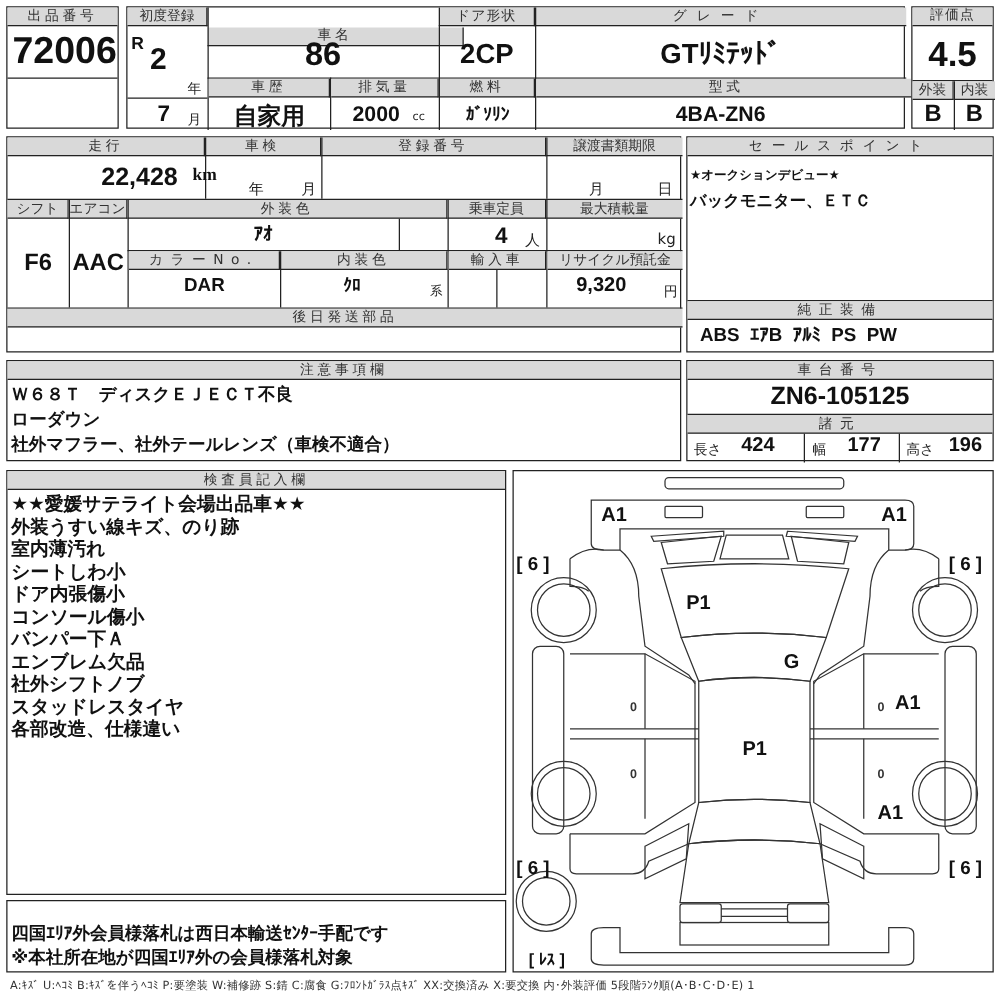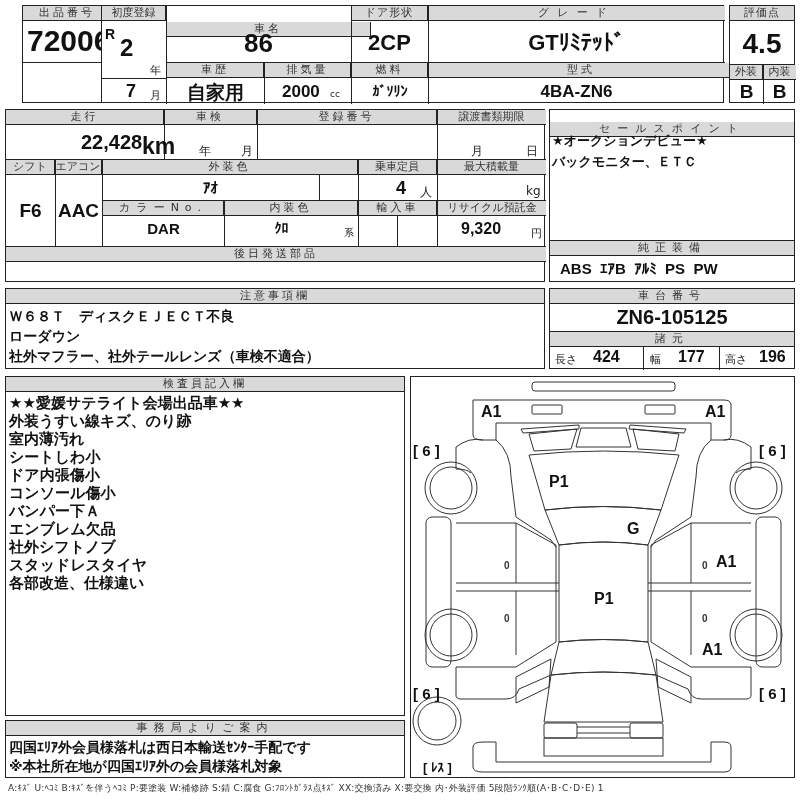--- a/index.html
+++ b/index.html
@@ -12,21 +12,21 @@
   .hline { position: absolute; height: 1px; background: #222; }
   .val { position: absolute; font-family: "Liberation Sans", sans-serif; font-weight: bold; color: #111; white-space: nowrap; }
   .unit { position: absolute; font-size: 12px; color: #222; white-space: nowrap; }
   .txtline { font-size: 15px; font-weight: bold; line-height: 18px; white-space: nowrap; }
   .legend { position: absolute; left: 8px; top: 782px; font-size: 9px; color: #333; white-space: nowrap; letter-spacing: 0.2px; }
   svg text { font-family: "Liberation Sans", sans-serif; font-weight: bold; }
 </style>
 </head>
 <body>
 
-<div class="box" style="left:22px;top:5px;width:90px;height:98px;">
+<div class="box" style="left:5px;top:5px;width:90px;height:98px;">
   <div class="hdr" style="left:0;top:0;width:100%;">出品番号</div>
   <div class="val" style="left:4px;top:18px;font-size:30px;">72006</div>
   <div class="hline" style="left:0;top:56px;width:100%;"></div>
 </div>
 
 <div class="box" style="left:101px;top:5px;width:623px;height:98px;">
 
   <div class="hdr" style="left:0;top:0;width:64px;letter-spacing:0;border-right:1px solid #222;">初度登録</div>
   <div class="hdr" style="left:64px;top:16px;width:205px;border-right:1px solid #222;font-family:Liberation Mono, monospace;">車名</div>
   <div class="hdr" style="left:249px;top:0;width:77px;letter-spacing:1px;border-right:1px solid #222;">ドア形状</div>
@@ -79,21 +79,21 @@
   <div class="hdr" style="left:0;top:0;width:158px;border-right:1px solid #222;">走行</div>
   <div class="hdr" style="left:158px;top:0;width:93px;border-right:1px solid #222;">車検</div>
   <div class="hdr" style="left:251px;top:0;width:180px;border-right:1px solid #222;">登録番号</div>
   <div class="hdr" style="left:431px;top:0;width:109px;letter-spacing:0;">譲渡書類期限</div>
 
   <div class="vline" style="left:158px;top:0;height:49px;"></div>
   <div class="vline" style="left:251px;top:0;height:49px;"></div>
   <div class="vline" style="left:431px;top:0;height:49px;"></div>
 
   <div class="val" style="left:75px;top:21px;font-size:20px;">22,428</div>
-  <div class="val" style="left:136px;top:23px;font-size:23px;">km</div>
+  <div class="val" style="left:148px;top:23px;font-size:14px;font-family:Liberation Serif, serif;">km</div>
   <div class="unit" style="left:193px;top:33px;">年</div>
   <div class="unit" style="left:235px;top:33px;">月</div>
   <div class="val" style="left:260px;top:20px;font-size:16px;"></div>
   <div class="unit" style="left:465px;top:33px;">月</div>
   <div class="unit" style="left:520px;top:33px;">日</div>
 
   <div class="hline" style="left:0;top:49px;width:540px;"></div>
   <div class="hdr" style="left:0;top:50px;width:49px;letter-spacing:0;border-right:1px solid #222;">シフト</div>
   <div class="hdr" style="left:49px;top:50px;width:47px;letter-spacing:0;border-right:1px solid #222;">エアコン</div>
   <div class="hdr" style="left:96px;top:50px;width:256px;border-right:1px solid #222;">外装色</div>
@@ -127,23 +127,23 @@
   <div class="unit" style="left:338px;top:116px;font-size:10px;">系</div>
   <div class="val" style="left:455px;top:110px;font-size:16px;">9,320</div>
   <div class="unit" style="left:525px;top:116px;font-size:11px;">円</div>
 
   <div class="hline" style="left:0;top:136px;width:540px;"></div>
   <div class="hdr" style="left:0;top:137px;width:540px;">後日発送部品</div>
   <div class="val" style="left:6px;top:154px;font-size:13px;"></div>
 </div>
 
 <div class="box" style="left:549px;top:109px;width:246px;height:173px;">
-  <div class="hdr" style="left:0;top:12px;width:100%;letter-spacing:7px;">セールスポイント</div>
+  <div class="hdr" style="left:0;top:0;width:100%;letter-spacing:7px;">セールスポイント</div>
   <div class="abs" style="left:2px;top:20px;">
-    <div class="txtline" style="font-size:13px;line-height:21px;">★オークションデビュー★</div>
+    <div class="txtline" style="font-size:10px;line-height:21px;">★オークションデビュー★</div>
     <div class="txtline" style="font-size:13px;line-height:21px;">バックモニター、ＥＴＣ</div>
   </div>
   <div class="hline" style="left:0;top:130px;width:100%;"></div>
   <div class="hdr" style="left:0;top:131px;width:100%;letter-spacing:6px;">純正装備</div>
   <div class="abs" style="left:10px;top:150px;font-family:'Liberation Sans',sans-serif;font-weight:bold;font-size:15px;white-space:nowrap;">
     <span>ABS</span>&nbsp;
     <span>ｴｱB</span>&nbsp;
     <span>ｱﾙﾐ</span>&nbsp;
     <span>PS</span>&nbsp;
     <span>PW</span>
@@ -185,21 +185,20 @@
     <div class="txtline">コンソール傷小</div>
     <div class="txtline">バンパー下Ａ</div>
     <div class="txtline">エンブレム欠品</div>
     <div class="txtline">社外シフトノブ</div>
     <div class="txtline">スタッドレスタイヤ</div>
     <div class="txtline">各部改造、仕様違い</div>
   </div>
 </div>
 
 <div class="box" style="left:5px;top:720px;width:400px;height:58px;">
-  <div class="hdr" style="left:0;top:0;width:100%;letter-spacing:6px;">事務局よりご案内</div>
   <div class="abs" style="left:3px;top:17px;">
     <div class="txtline" style="font-size:14px;line-height:19px;">四国ｴﾘｱ外会員様落札は西日本輸送ｾﾝﾀｰ手配です</div>
     <div class="txtline" style="font-size:14px;line-height:19px;">※本社所在地が四国ｴﾘｱ外の会員様落札対象</div>
   </div>
 </div>
 
 <div class="box" style="left:410px;top:376px;width:385px;height:402px;">
   <svg width="385" height="402" viewBox="0 0 385 402" style="position:absolute;left:0;top:0;" fill="none" stroke="#333" stroke-width="1">
 
     <rect x="121" y="5" width="143" height="9" rx="3"></rect>

